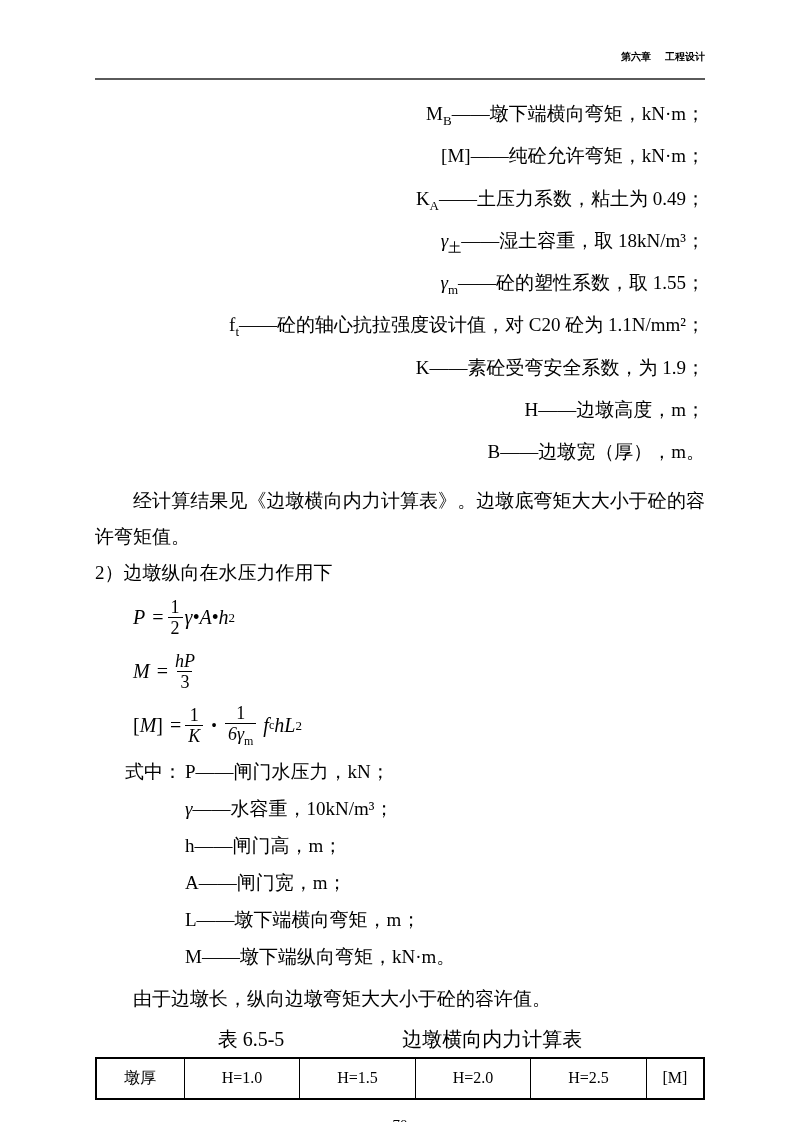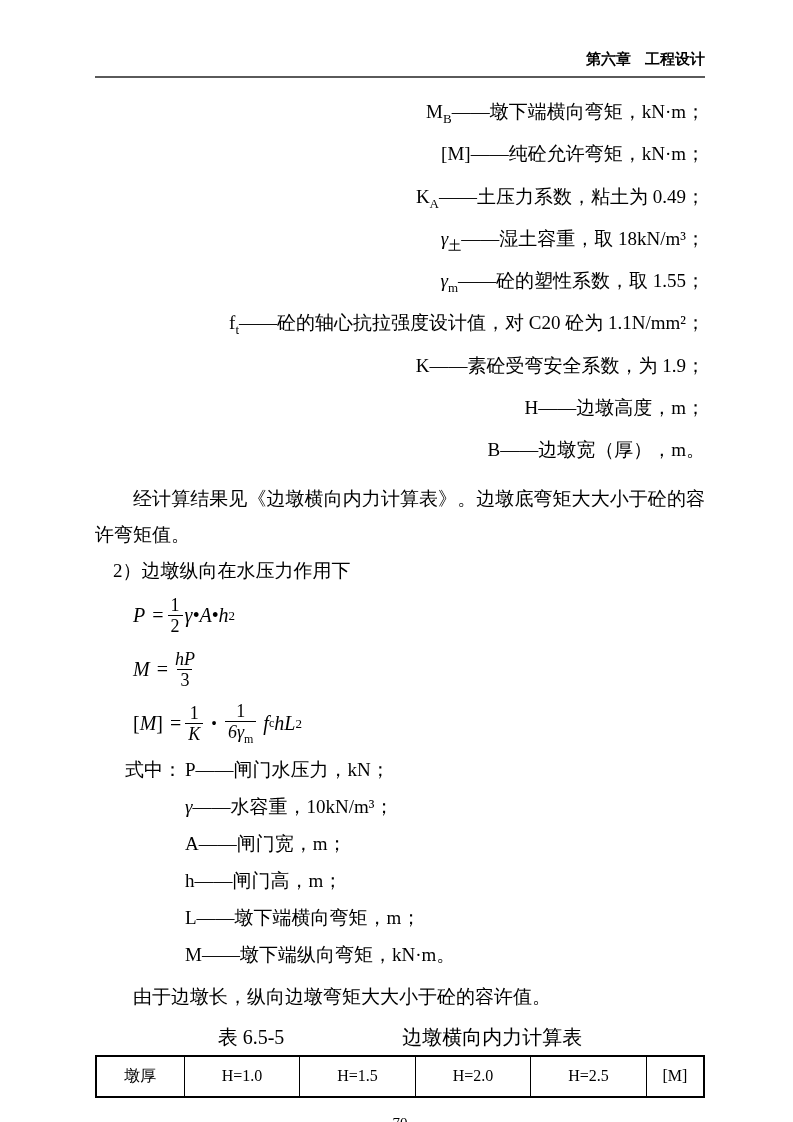--- a/index.html
+++ b/index.html
@@ -12,33 +12,33 @@
     color:#000;
     font-family:"Liberation Serif","DejaVu Serif",serif;
     font-size:19px;
     padding:50px 88px 0 95px;
     overflow:hidden;
   }
   
   .hdr {
     text-align:right;
     border-bottom:2px solid #5a5a5a;
-    padding-bottom:7px;
+    padding-bottom:14px;
     font-family:"Liberation Sans","DejaVu Sans",sans-serif;
     font-weight:bold;
-    font-size:15px;
+    font-size:10px;
   }
   .hdr .sect { margin-left:14px; }
   
   .defs1 { margin-top:16px; }
   .def-row { line-height:35.5px; margin-left:92px; white-space:nowrap;text-align:right; }
   .def-row sub { font-size:13px; }
   
   .para { line-height:36px; text-indent:2em; text-align:justify; margin-top:6px; }
-  .h2 { line-height:36px; margin-left:18px; margin-top:0;font-family:Liberation Serif, serif; }
+  .h2 { line-height:36px; margin-top:0;font-family:Liberation Serif, serif; }
   
   .formula {
     display:flex; align-items:center;
     height:54px; margin-left:38px;
     font-size:20px; white-space:nowrap;
   }
   .it { font-style:italic; }
   .eq { margin:0 2px 0 7px; }
   .frac { display:inline-flex; flex-direction:column; align-items:center;
           font-size:18px; line-height:1.12; margin:0 2px; }
@@ -134,22 +134,22 @@
       </span>
     <span class="it ftail">f</span>
       <sub>c</sub>
       <span class="it">hL</span>
       <sup>2</sup>
   </div>
 
   <div>
     <div class="sz-row first"><span class="sz-label">式中：</span><span>P</span><span>——闸门水压力，kN；</span></div>
     <div class="sz-row"><span class="it">γ</span><span>——水容重，10kN/m³；</span></div>
+    <div class="sz-row"><span>h</span><span>——闸门高，m；</span></div>
     <div class="sz-row"><span>A</span><span>——闸门宽，m；</span></div>
-    <div class="sz-row"><span>h</span><span>——闸门高，m；</span></div>
     <div class="sz-row"><span>L</span><span>——墩下端横向弯矩，m；</span></div>
     <div class="sz-row"><span>M</span><span>——墩下端纵向弯矩，kN·m。</span></div>
   </div>
 
   <p class="para">由于边墩长，纵向边墩弯矩大大小于砼的容许值。</p>
 
   <div class="tbl-caption-row">
     <span>表 6.5-5</span>
     <span class="tbl-caption">边墩横向内力计算表</span>
   </div>

